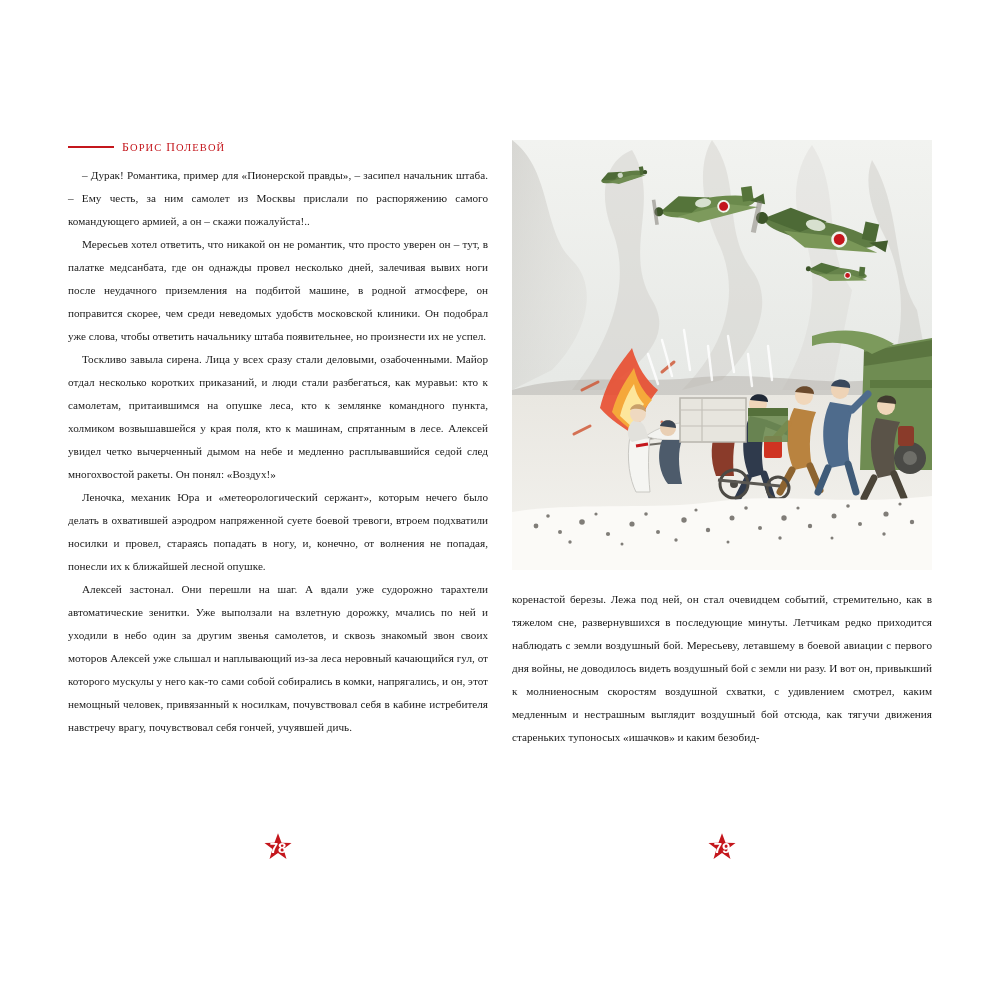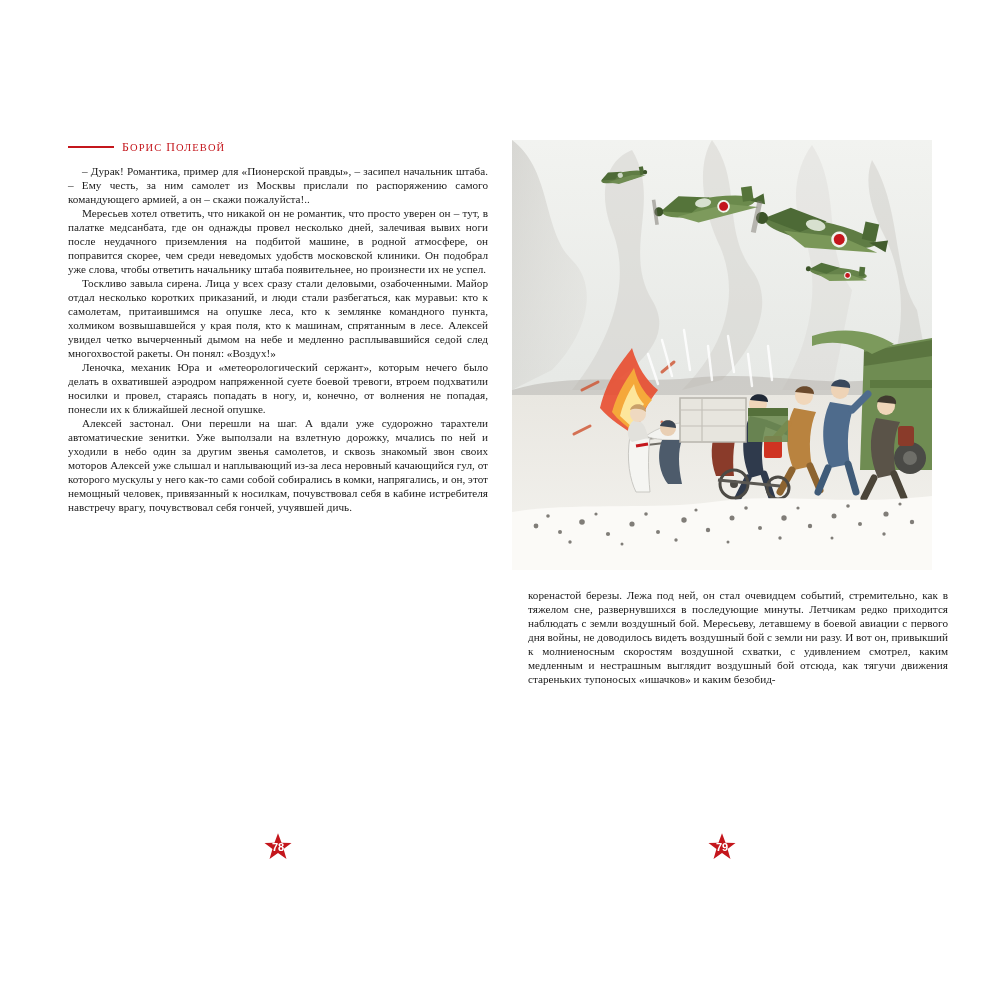--- a/index.html
+++ b/index.html
@@ -51,21 +51,21 @@
     font-family: "Liberation Serif", serif;
     font-variant: small-caps;
     text-transform: uppercase;
     white-space: nowrap;
   }
   .runhead .author .big { font-size: 12px; }
 
   
   .body-text {
     font-size: 11.2px;
-    line-height: 14.0px;
+    line-height: 23px;
     color: #1a1a1a;
     text-align: justify;
     hyphens: auto;
     -webkit-hyphens: auto;
   }
   .body-text p {
     margin: 0;
     text-indent: 14px;
   }
   .body-text p.noindent { text-indent: 0; }
@@ -76,21 +76,21 @@
     left: 0;
     top: 0;
     width: 420px;
     height: 430px;
     overflow: hidden;
   }
   .illus svg { display: block; }
 
   .right-col-text {
     position: absolute;
-    left: 16px;
+    left: 0;
     top: 448px;
     width: 420px;
   }
 
   
   .folio {
     position: absolute;
     bottom: -42px;
     left: 50%;
     transform: translateX(-50%);
@@ -100,21 +100,21 @@
     align-items: center;
     justify-content: center;
   }
   .folio .star {
     position: absolute;
     left: 0; top: 0;
     width: 30px; height: 30px;
   }
   .folio .num {
     position: relative;
-    font-size: 11px;
+    font-size: 15px;
     color: #ffffff;
     font-family: "Liberation Sans", sans-serif;
     font-weight: bold;
     line-height: 1;
     margin-top: 1px;
   }
 </style>
 </head>
 <body>
 

